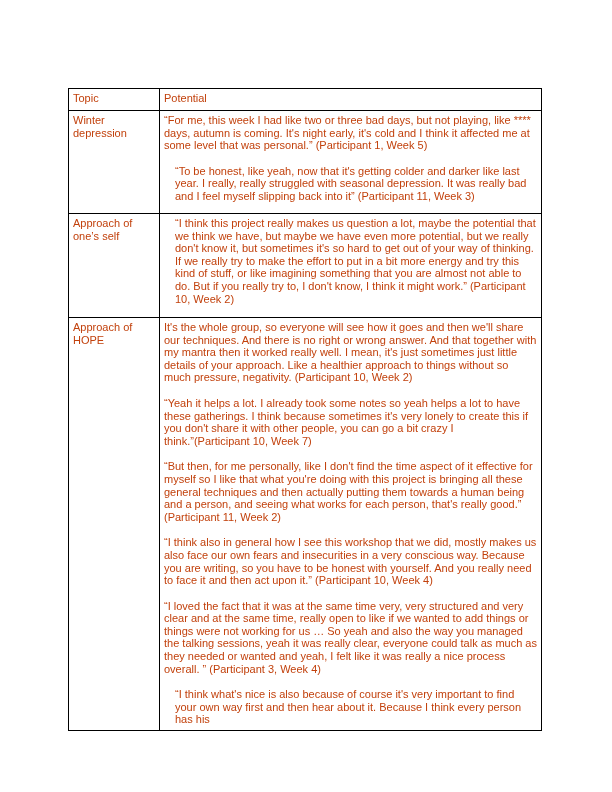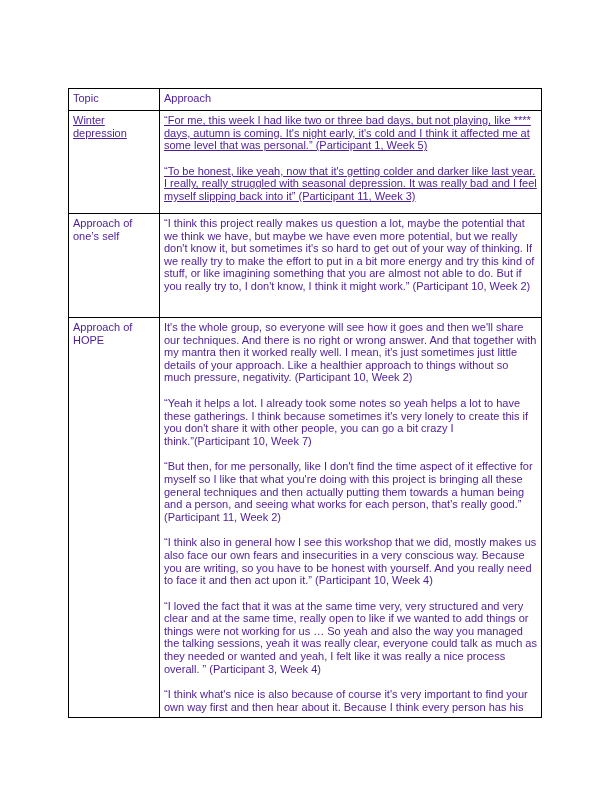--- a/index.html
+++ b/index.html
@@ -7,21 +7,21 @@
     padding: 0;
     background: #ffffff;
   }
   .page {
     position: relative;
     width: 612px;
     height: 792px;
     background: #ffffff;
     overflow: hidden;
     font-family: "Liberation Sans", sans-serif;
-    color: #4c1d95;
+    color: #c2410c;
   }
   table.quotes {
     position: absolute;
     left: 68px;
     top: 88px;
     width: 473px;
     border-collapse: collapse;
     table-layout: fixed;
   }
   table.quotes col.col-topic { width: 91px; }
@@ -31,42 +31,43 @@
     border: 1px solid #000000;
     vertical-align: top;
     text-align: left;
     font-weight: normal;
     font-size: 11px;
     line-height: 12.6px;
     padding: 3px 4px 4px 4px;
     word-wrap: break-word;
   }
   table.quotes thead tr { height: 22px; }
-  table.quotes tbody tr:nth-child(1) { height: 103px; text-decoration: underline; }
+  table.quotes tbody tr:nth-child(1) { height: 103px; }
   table.quotes tbody tr:nth-child(2) { height: 104px; }
   table.quotes p {
     margin: 0 0 13px 0;
   }
   table.quotes p:last-child {
     margin-bottom: 0;
+    margin-left: 11px;
   }
 </style>
 </head>
 <body>
 
 <div class="page">
   <table class="quotes">
     <colgroup>
       <col class="col-topic">
       <col class="col-statement">
     </colgroup>
     <thead>
       <tr>
         <th>Topic</th>
-        <th>Approach</th>
+        <th>Potential</th>
       </tr>
     </thead>
     <tbody>
         <tr>
           <td>Winter depression</td>
           <td>
             <p>“For me, this week I had like two or three bad days, but not playing, like **** days, autumn is coming. It's night early, it's cold and I think it affected me at some level that was personal.” (Participant 1, Week 5)</p>
             <p>“To be honest, like yeah, now that it's getting colder and darker like last year. I really, really struggled with seasonal depression. It was really bad and I feel myself slipping back into it” (Participant 11, Week 3)</p>
           </td>
         </tr>

